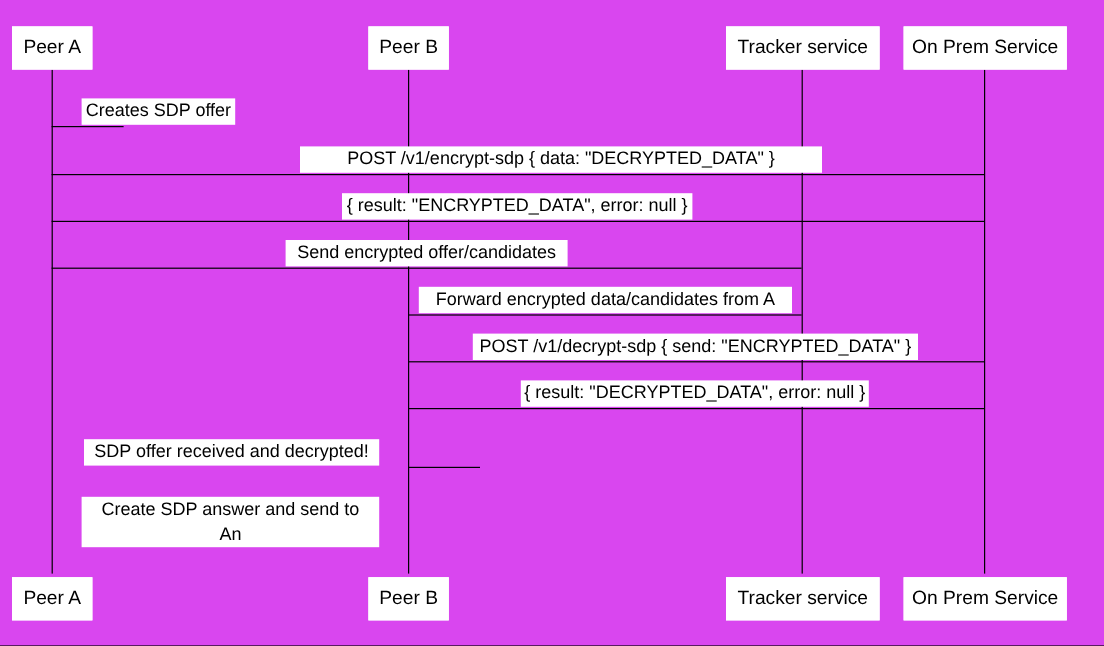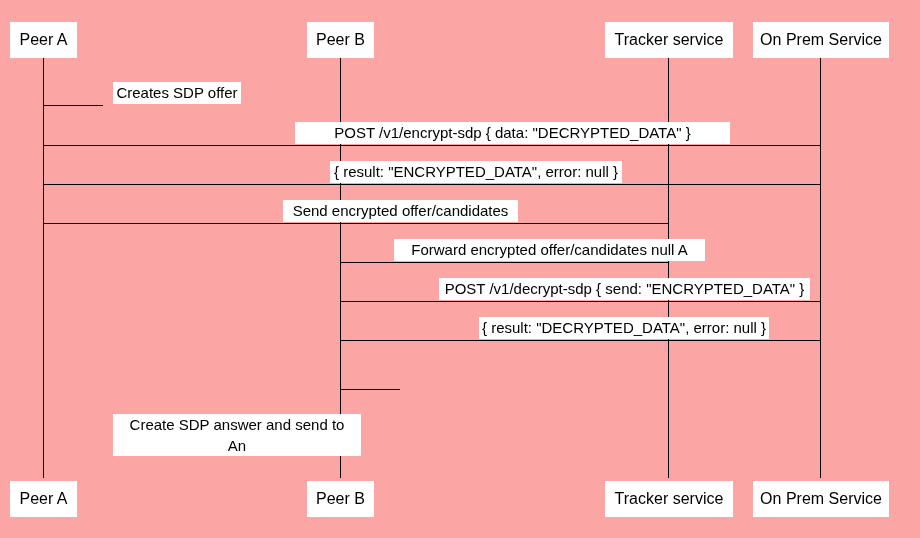--- a/index.html
+++ b/index.html
@@ -5,21 +5,21 @@
 <style>
   html, body {
     margin: 0;
     padding: 0;
     background: #000000;
   }
   #diagram {
     position: relative;
     width: 920px;
     height: 538px;
-    background: #fca5a5;
+    background: #d946ef;
     overflow: hidden;
     font-family: "Liberation Sans", sans-serif;
   }
 
   
   .participant {
     position: absolute;
     background: #ffffff;
     color: #000000;
     border: 1px solid #ffffff;
@@ -40,21 +40,20 @@
     color: #000000;
     box-sizing: border-box;
     display: flex;
     align-items: center;
     justify-content: center;
     font-size: 15px;
     line-height: 20px;
     white-space: nowrap;
     height: 22px;
     padding: 0 1px;
-    margin-left: 45px;
   }
 
   .msg-label.two-line {
     height: 42px;
     white-space: normal;
     text-align: center;
     line-height: 21px;
     padding: 0 8px;
   }
 
@@ -119,31 +118,34 @@
 
   <div class="msg-label" style="left:285px; top:161px; width:292px;">
     <span>{ result: "ENCRYPTED_DATA", error: null }</span>
   </div>
 
   <div class="msg-label" style="left:238px; top:200px; width:235px;align-items:center;">
     <span>Send encrypted offer/candidates</span>
   </div>
 
   <div class="msg-label" style="left:349px; top:239px; width:311px;">
-    <span>Forward encrypted offer/candidates null A</span>
+    <span>Forward encrypted data/candidates from A</span>
   </div>
 
   <div class="msg-label" style="left:394px; top:278px; width:371px;">
     <span>POST /v1/decrypt-sdp { send: "ENCRYPTED_DATA" }</span>
   </div>
 
   <div class="msg-label" style="left:434px; top:317px; width:290px;">
     <span>{ result: "DECRYPTED_DATA", error: null }</span>
   </div>
 
+  <div class="msg-label" style="left:70px; top:366px; width:246px;">
+    <span>SDP offer received and decrypted!</span>
+  </div>
 
   <div class="msg-label two-line" style="left:68px; top:414px; width:248px;">
     <span>
       <span>Create SDP answer and send to An</span><br>
     </span>
   </div>
 
   <div class="participant" style="left:10px; top:481px; width:67px;">
     <span>Peer A</span>
   </div>

